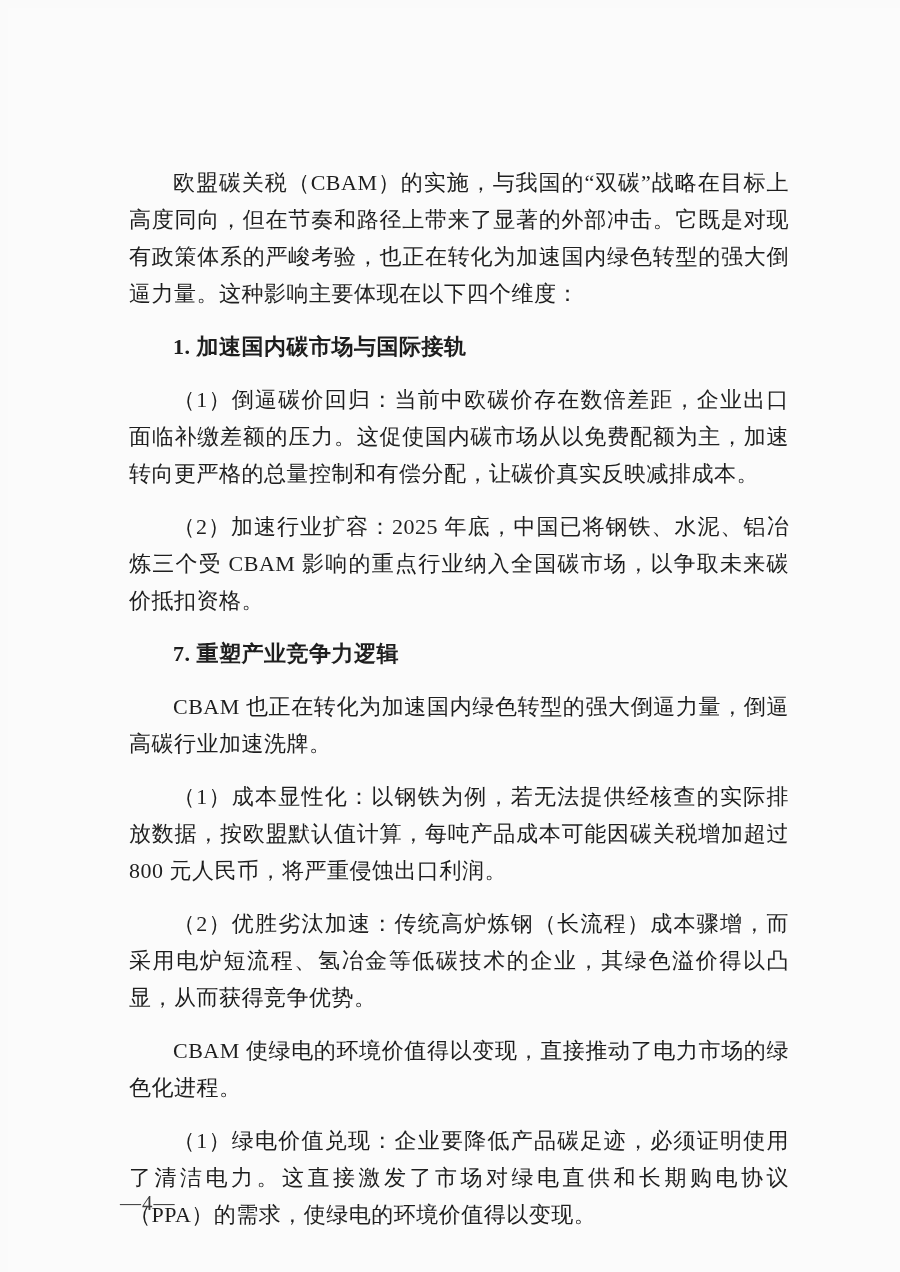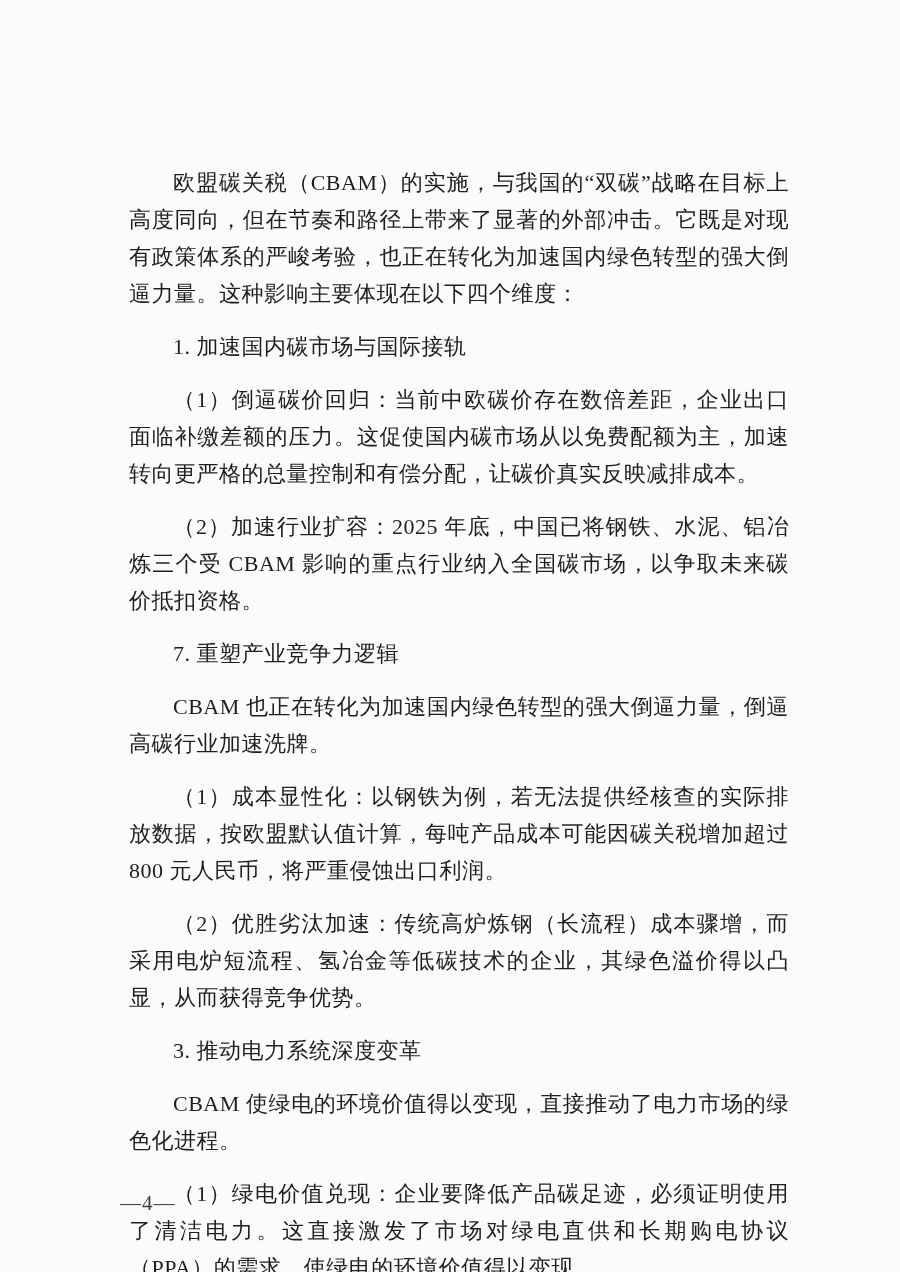--- a/index.html
+++ b/index.html
@@ -35,20 +35,21 @@
     text-align: justify;
   }
 
   .para {
     text-indent: 2em;
     letter-spacing: 0.5px;
   }
 
   .para.heading {
     letter-spacing: 0.5px;
+    font-weight: bold;
   }
 
   .footer {
     position: absolute;
     top: 1175px;
     left: 104px;
     font-size: 21px;
     color: #3d3d3d;
     letter-spacing: 1px;
   }
@@ -59,18 +60,17 @@
 <div class="page">
   <div class="doc-body">
       <p class="para body">欧盟碳关税（CBAM）的实施，与我国的“双碳”战略在目标上高度同向，但在节奏和路径上带来了显著的外部冲击。它既是对现有政策体系的严峻考验，也正在转化为加速国内绿色转型的强大倒逼力量。这种影响主要体现在以下四个维度：</p>
       <p class="para heading">1. 加速国内碳市场与国际接轨</p>
       <p class="para body">（1）倒逼碳价回归：当前中欧碳价存在数倍差距，企业出口面临补缴差额的压力。这促使国内碳市场从以免费配额为主，加速转向更严格的总量控制和有偿分配，让碳价真实反映减排成本。</p>
       <p class="para body">（2）加速行业扩容：2025 年底，中国已将钢铁、水泥、铝冶炼三个受 CBAM 影响的重点行业纳入全国碳市场，以争取未来碳价抵扣资格。</p>
       <p class="para heading">7. 重塑产业竞争力逻辑</p>
       <p class="para body">CBAM 也正在转化为加速国内绿色转型的强大倒逼力量，倒逼高碳行业加速洗牌。</p>
       <p class="para body">（1）成本显性化：以钢铁为例，若无法提供经核查的实际排放数据，按欧盟默认值计算，每吨产品成本可能因碳关税增加超过 800 元人民币，将严重侵蚀出口利润。</p>
       <p class="para body">（2）优胜劣汰加速：传统高炉炼钢（长流程）成本骤增，而采用电炉短流程、氢冶金等低碳技术的企业，其绿色溢价得以凸显，从而获得竞争优势。</p>
-      <p class="para heading">3. 推动电力系统深度变革</p>
       <p class="para body">CBAM 使绿电的环境价值得以变现，直接推动了电力市场的绿色化进程。</p>
       <p class="para body">（1）绿电价值兑现：企业要降低产品碳足迹，必须证明使用了清洁电力。这直接激发了市场对绿电直供和长期购电协议（PPA）的需求，使绿电的环境价值得以变现。</p>
     </div>
   <div class="footer">—4—</div>
 </div>
 
 </body></html>

